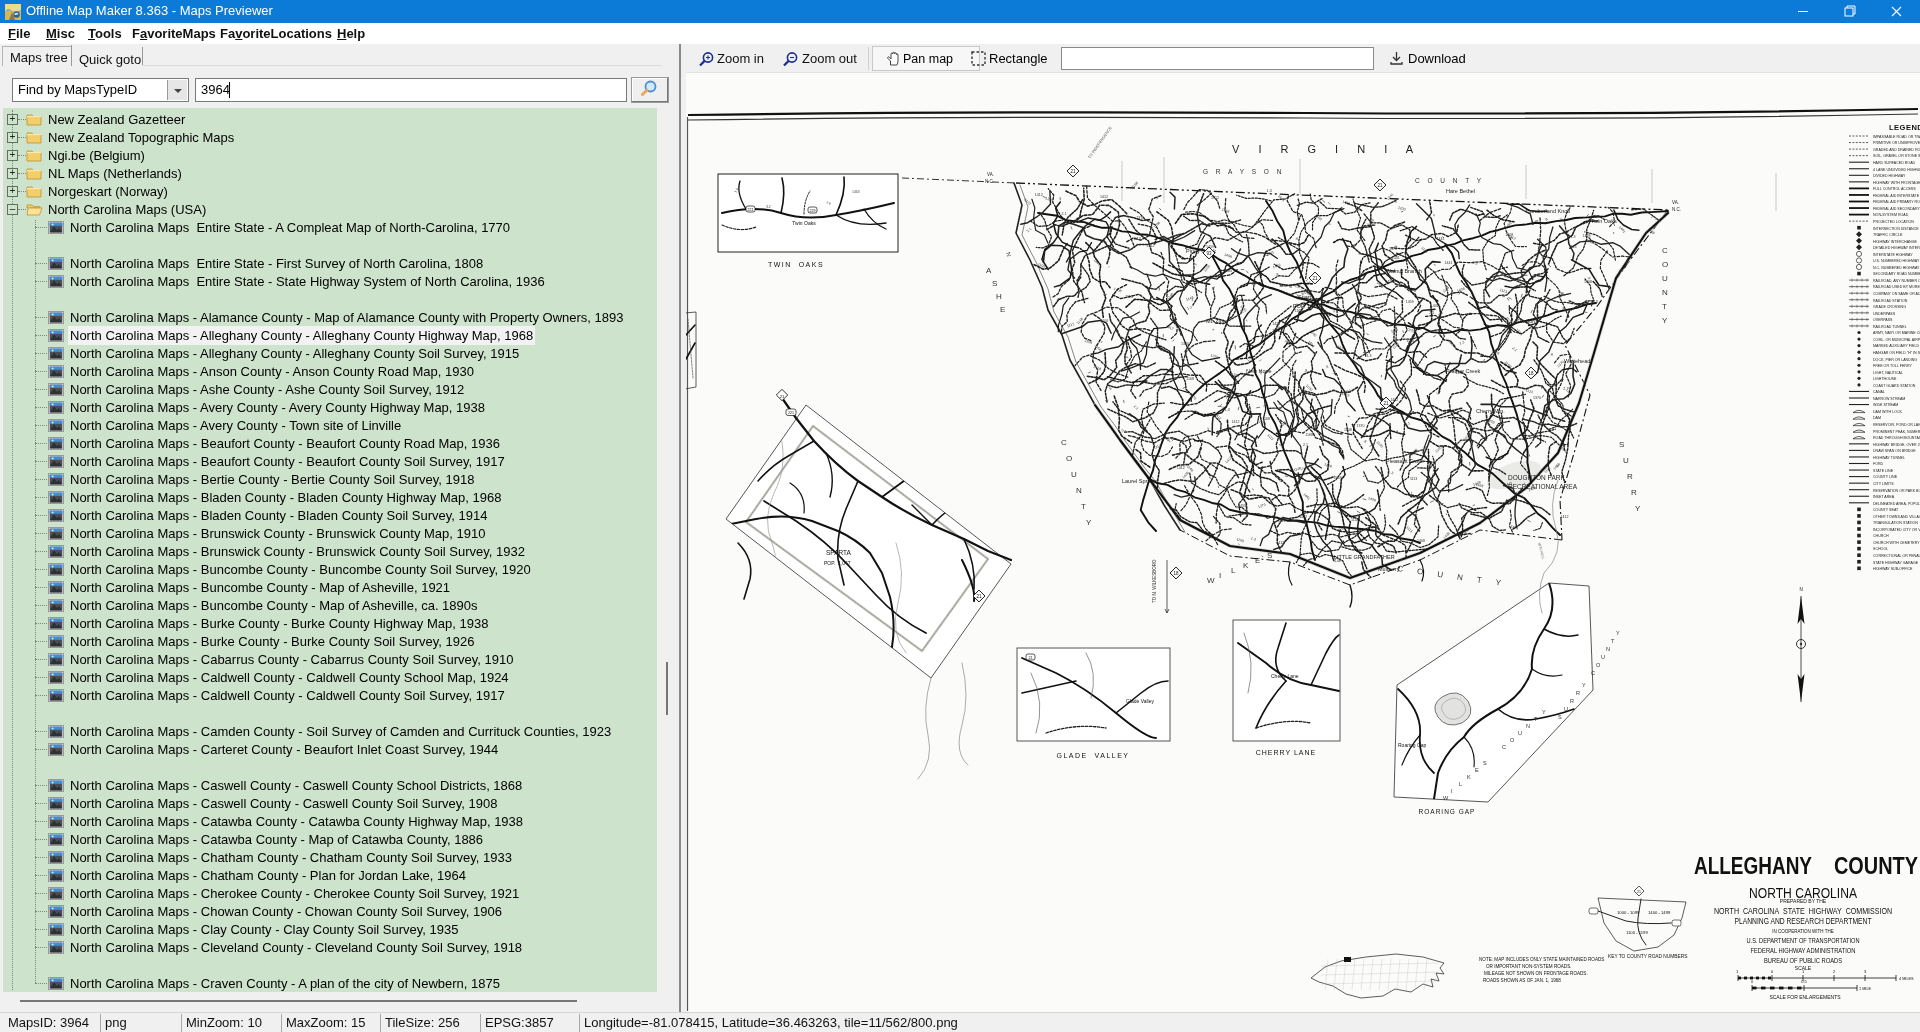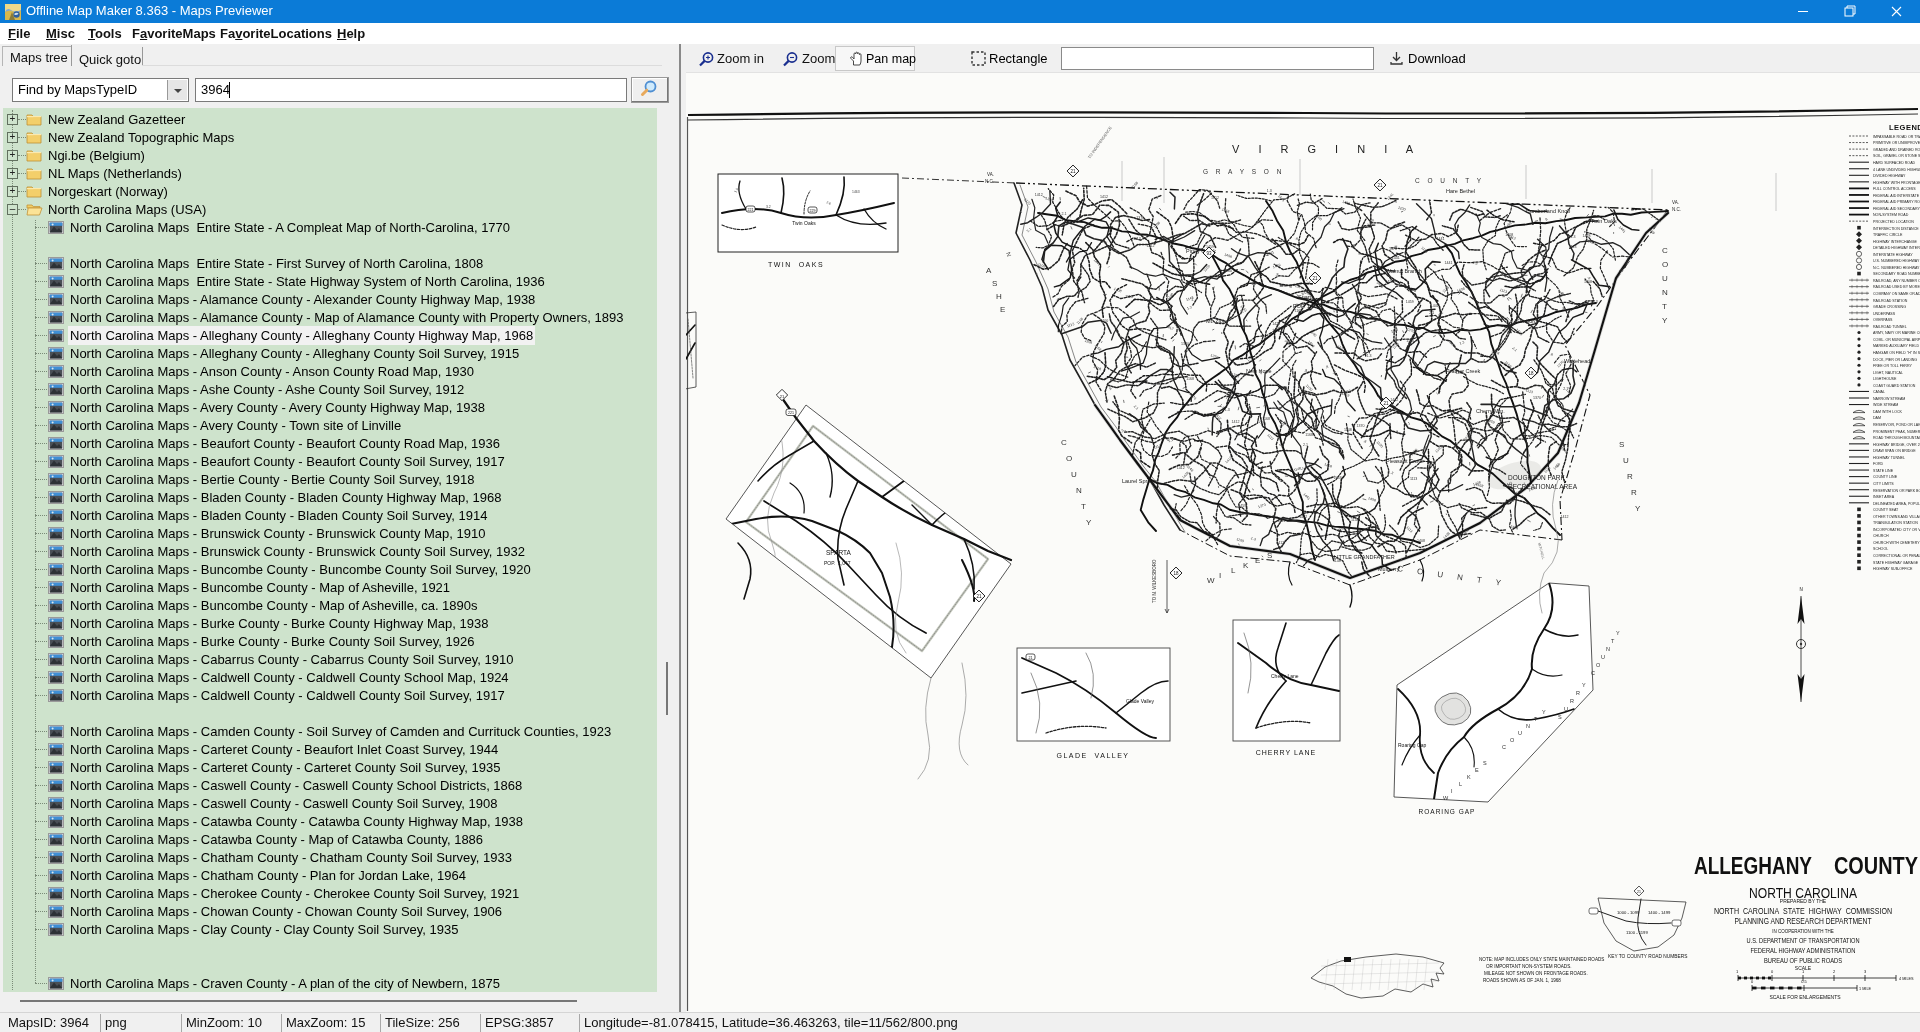--- a/index.html
+++ b/index.html
@@ -27,21 +27,21 @@
 .exp { position:absolute; top:3.5px; width:11px; height:11px; background:#cee3cc; border:1px solid #62705f; font-size:10px; line-height:9px; text-align:center; color:#222; }
 .exp span { position:relative; top:-0.5px; }
 .hd { position:absolute; top:9px; border-top:1px dotted #7a8a77; }
 .vline { position:absolute; border-left:1px dotted #7a8a77; }
 #vscroll { position:absolute; left:657px; top:64px; width:22px; height:884px; background:#f0f0f0; }
 #vthumb { position:absolute; left:9px; top:554px; width:2px; height:53px; background:#777; }
 #hscroll { position:absolute; left:3px; top:948px; width:654px; height:18px; background:#f0f0f0; }
 #hthumb { position:absolute; left:17px; top:8px; width:557px; height:2px; background:#777; }
 #toolbar { position:absolute; left:686px; top:44px; width:1234px; height:29px; background:#f0f0f0; font-size:13px; color:#111; border-bottom:1px solid #e2e2e2; }
 #toolbar .tl { position:absolute; top:7px; white-space:nowrap; }
-#panmap { position:absolute; left:835px; top:46px; width:80px; height:25px; background:#f7f7f7; border:1px solid #c8c8c8; }
+#panmap { position:absolute; left:872px; top:46px; width:108px; height:25px; background:#f7f7f7; border:1px solid #c8c8c8; }
 #tbinput { position:absolute; left:1061px; top:47px; width:313px; height:23px; background:#fff; border:1px solid #8a8a8a; }
 #maparea { position:absolute; left:686px; top:73px; width:1234px; height:939px; background:#fbfbf9; }
 #statusbar { position:absolute; left:0; top:1012px; width:1920px; height:20px; background:#f0f0f0; border-top:1px solid #d5d5d5; font-size:13px; color:#111; }
 #statusbar span { position:absolute; top:2px; }
 #statusbar i { position:absolute; top:1px; width:1px; height:18px; background:#a8a8a8; }
 </style></head>
 <body>
 <div id="titlebar">
  <svg class="ticon" width="16" height="16" viewBox="0 0 16 16">
       <rect width="16" height="16" fill="#7fa8d9"></rect>
@@ -175,31 +175,20 @@
         <div class="hd" style="left:32px;width:12px"></div>
         <div style="position:absolute;left:45px;top:2px"><svg class="ii" width="16" height="13" viewBox="0 0 16 13">
             <rect x="0.5" y="0.5" width="15" height="12" fill="#fff" stroke="#9a9a9a"></rect>
             <rect x="1.6" y="1.6" width="12.8" height="9.8" fill="#4a4f55"></rect>
             <rect x="1.6" y="1.6" width="12.8" height="3.2" fill="#3f8fd6"></rect>
             <path d="M1.6 11.4 L6 5.6 L9 9 L11 7 L14.4 11.4 Z" fill="#2d3136"></path>
             <circle cx="4.6" cy="3.6" r="1" fill="#dfeaf2"></circle>
           </svg></div>
         <div class="tt" style="left:67px">North Carolina Maps&nbsp; Entire State - State Highway System of North Carolina, 1936</div>
       </div>
-<div class="trow" style="top:182px">
-        <div class="hd" style="left:32px;width:12px"></div>
-        <div style="position:absolute;left:45px;top:2px"><svg class="ii" width="16" height="13" viewBox="0 0 16 13">
-            <rect x="0.5" y="0.5" width="15" height="12" fill="#fff" stroke="#9a9a9a"></rect>
-            <rect x="1.6" y="1.6" width="12.8" height="9.8" fill="#4a4f55"></rect>
-            <rect x="1.6" y="1.6" width="12.8" height="3.2" fill="#3f8fd6"></rect>
-            <path d="M1.6 11.4 L6 5.6 L9 9 L11 7 L14.4 11.4 Z" fill="#2d3136"></path>
-            <circle cx="4.6" cy="3.6" r="1" fill="#dfeaf2"></circle>
-          </svg></div>
-        <div class="tt" style="left:67px">North Carolina Maps - Alamance County - Alexander County Highway Map, 1938</div>
-      </div>
 <div class="trow" style="top:200px">
         <div class="hd" style="left:32px;width:12px"></div>
         <div style="position:absolute;left:45px;top:2px"><svg class="ii" width="16" height="13" viewBox="0 0 16 13">
             <rect x="0.5" y="0.5" width="15" height="12" fill="#fff" stroke="#9a9a9a"></rect>
             <rect x="1.6" y="1.6" width="12.8" height="9.8" fill="#4a4f55"></rect>
             <rect x="1.6" y="1.6" width="12.8" height="3.2" fill="#3f8fd6"></rect>
             <path d="M1.6 11.4 L6 5.6 L9 9 L11 7 L14.4 11.4 Z" fill="#2d3136"></path>
             <circle cx="4.6" cy="3.6" r="1" fill="#dfeaf2"></circle>
           </svg></div>
         <div class="tt" style="left:67px">North Carolina Maps - Alamance County - Map of Alamance County with Property Owners, 1893</div>
@@ -450,31 +439,20 @@
         <div class="hd" style="left:32px;width:12px"></div>
         <div style="position:absolute;left:45px;top:2px"><svg class="ii" width="16" height="13" viewBox="0 0 16 13">
             <rect x="0.5" y="0.5" width="15" height="12" fill="#fff" stroke="#9a9a9a"></rect>
             <rect x="1.6" y="1.6" width="12.8" height="9.8" fill="#4a4f55"></rect>
             <rect x="1.6" y="1.6" width="12.8" height="3.2" fill="#3f8fd6"></rect>
             <path d="M1.6 11.4 L6 5.6 L9 9 L11 7 L14.4 11.4 Z" fill="#2d3136"></path>
             <circle cx="4.6" cy="3.6" r="1" fill="#dfeaf2"></circle>
           </svg></div>
         <div class="tt" style="left:67px">North Carolina Maps - Carteret County - Beaufort Inlet Coast Survey, 1944</div>
       </div>
-<div class="trow" style="top:650px">
-        <div class="hd" style="left:32px;width:12px"></div>
-        <div style="position:absolute;left:45px;top:2px"><svg class="ii" width="16" height="13" viewBox="0 0 16 13">
-            <rect x="0.5" y="0.5" width="15" height="12" fill="#fff" stroke="#9a9a9a"></rect>
-            <rect x="1.6" y="1.6" width="12.8" height="9.8" fill="#4a4f55"></rect>
-            <rect x="1.6" y="1.6" width="12.8" height="3.2" fill="#3f8fd6"></rect>
-            <path d="M1.6 11.4 L6 5.6 L9 9 L11 7 L14.4 11.4 Z" fill="#2d3136"></path>
-            <circle cx="4.6" cy="3.6" r="1" fill="#dfeaf2"></circle>
-          </svg></div>
-        <div class="tt" style="left:67px">North Carolina Maps - Carteret County - Carteret County Soil Survey, 1935</div>
-      </div>
 <div class="trow" style="top:668px">
         <div class="hd" style="left:32px;width:12px"></div>
         <div style="position:absolute;left:45px;top:2px"><svg class="ii" width="16" height="13" viewBox="0 0 16 13">
             <rect x="0.5" y="0.5" width="15" height="12" fill="#fff" stroke="#9a9a9a"></rect>
             <rect x="1.6" y="1.6" width="12.8" height="9.8" fill="#4a4f55"></rect>
             <rect x="1.6" y="1.6" width="12.8" height="3.2" fill="#3f8fd6"></rect>
             <path d="M1.6 11.4 L6 5.6 L9 9 L11 7 L14.4 11.4 Z" fill="#2d3136"></path>
             <circle cx="4.6" cy="3.6" r="1" fill="#dfeaf2"></circle>
           </svg></div>
         <div class="tt" style="left:67px">North Carolina Maps - Caswell County - Caswell County School Districts, 1868</div>
@@ -559,20 +537,31 @@
 <div class="trow" style="top:812px">
         <div class="hd" style="left:32px;width:12px"></div>
         <div style="position:absolute;left:45px;top:2px"><svg class="ii" width="16" height="13" viewBox="0 0 16 13">
             <rect x="0.5" y="0.5" width="15" height="12" fill="#fff" stroke="#9a9a9a"></rect>
             <rect x="1.6" y="1.6" width="12.8" height="9.8" fill="#4a4f55"></rect>
             <rect x="1.6" y="1.6" width="12.8" height="3.2" fill="#3f8fd6"></rect>
             <path d="M1.6 11.4 L6 5.6 L9 9 L11 7 L14.4 11.4 Z" fill="#2d3136"></path>
             <circle cx="4.6" cy="3.6" r="1" fill="#dfeaf2"></circle>
           </svg></div>
         <div class="tt" style="left:67px">North Carolina Maps - Clay County - Clay County Soil Survey, 1935</div>
+      </div>
+<div class="trow" style="top:830px">
+        <div class="hd" style="left:32px;width:12px"></div>
+        <div style="position:absolute;left:45px;top:2px"><svg class="ii" width="16" height="13" viewBox="0 0 16 13">
+            <rect x="0.5" y="0.5" width="15" height="12" fill="#fff" stroke="#9a9a9a"></rect>
+            <rect x="1.6" y="1.6" width="12.8" height="9.8" fill="#4a4f55"></rect>
+            <rect x="1.6" y="1.6" width="12.8" height="3.2" fill="#3f8fd6"></rect>
+            <path d="M1.6 11.4 L6 5.6 L9 9 L11 7 L14.4 11.4 Z" fill="#2d3136"></path>
+            <circle cx="4.6" cy="3.6" r="1" fill="#dfeaf2"></circle>
+          </svg></div>
+        <div class="tt" style="left:67px">North Carolina Maps - Cleveland County - Cleveland County Soil Survey, 1918</div>
       </div>
 <div class="trow" style="top:866px">
         <div class="hd" style="left:32px;width:12px"></div>
         <div style="position:absolute;left:45px;top:2px"><svg class="ii" width="16" height="13" viewBox="0 0 16 13">
             <rect x="0.5" y="0.5" width="15" height="12" fill="#fff" stroke="#9a9a9a"></rect>
             <rect x="1.6" y="1.6" width="12.8" height="9.8" fill="#4a4f55"></rect>
             <rect x="1.6" y="1.6" width="12.8" height="3.2" fill="#3f8fd6"></rect>
             <path d="M1.6 11.4 L6 5.6 L9 9 L11 7 L14.4 11.4 Z" fill="#2d3136"></path>
             <circle cx="4.6" cy="3.6" r="1" fill="#dfeaf2"></circle>
           </svg></div>

